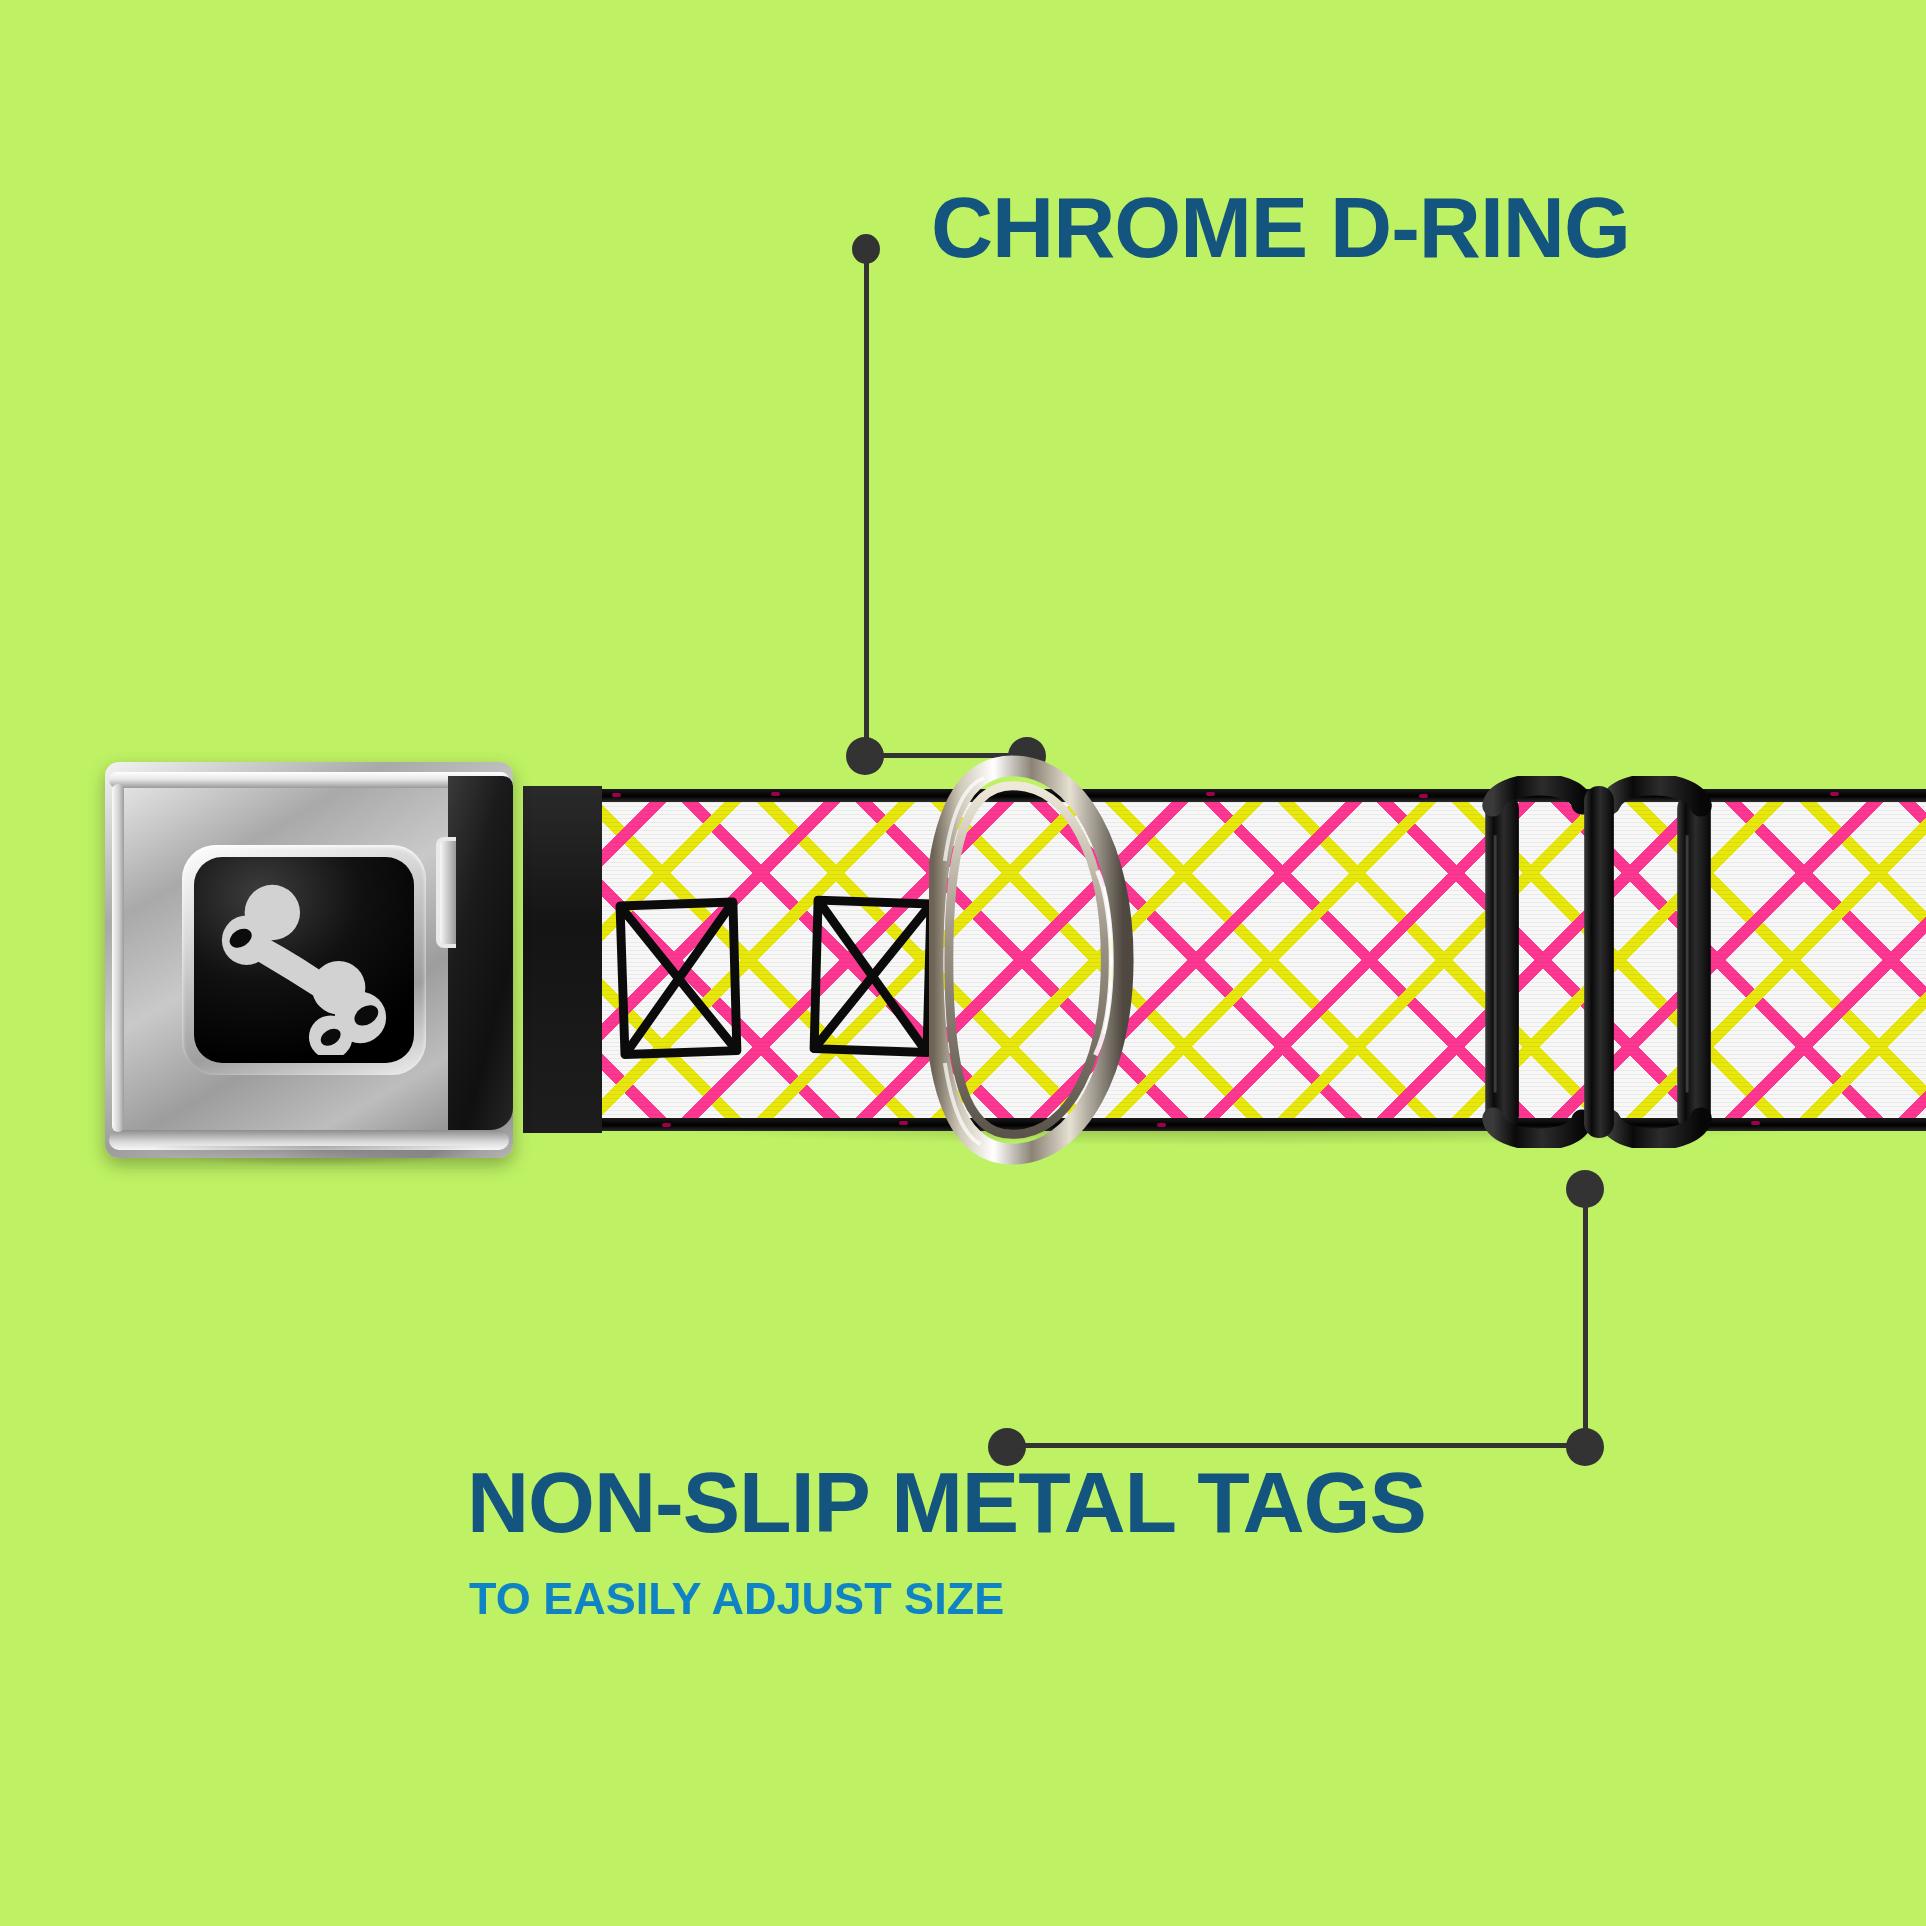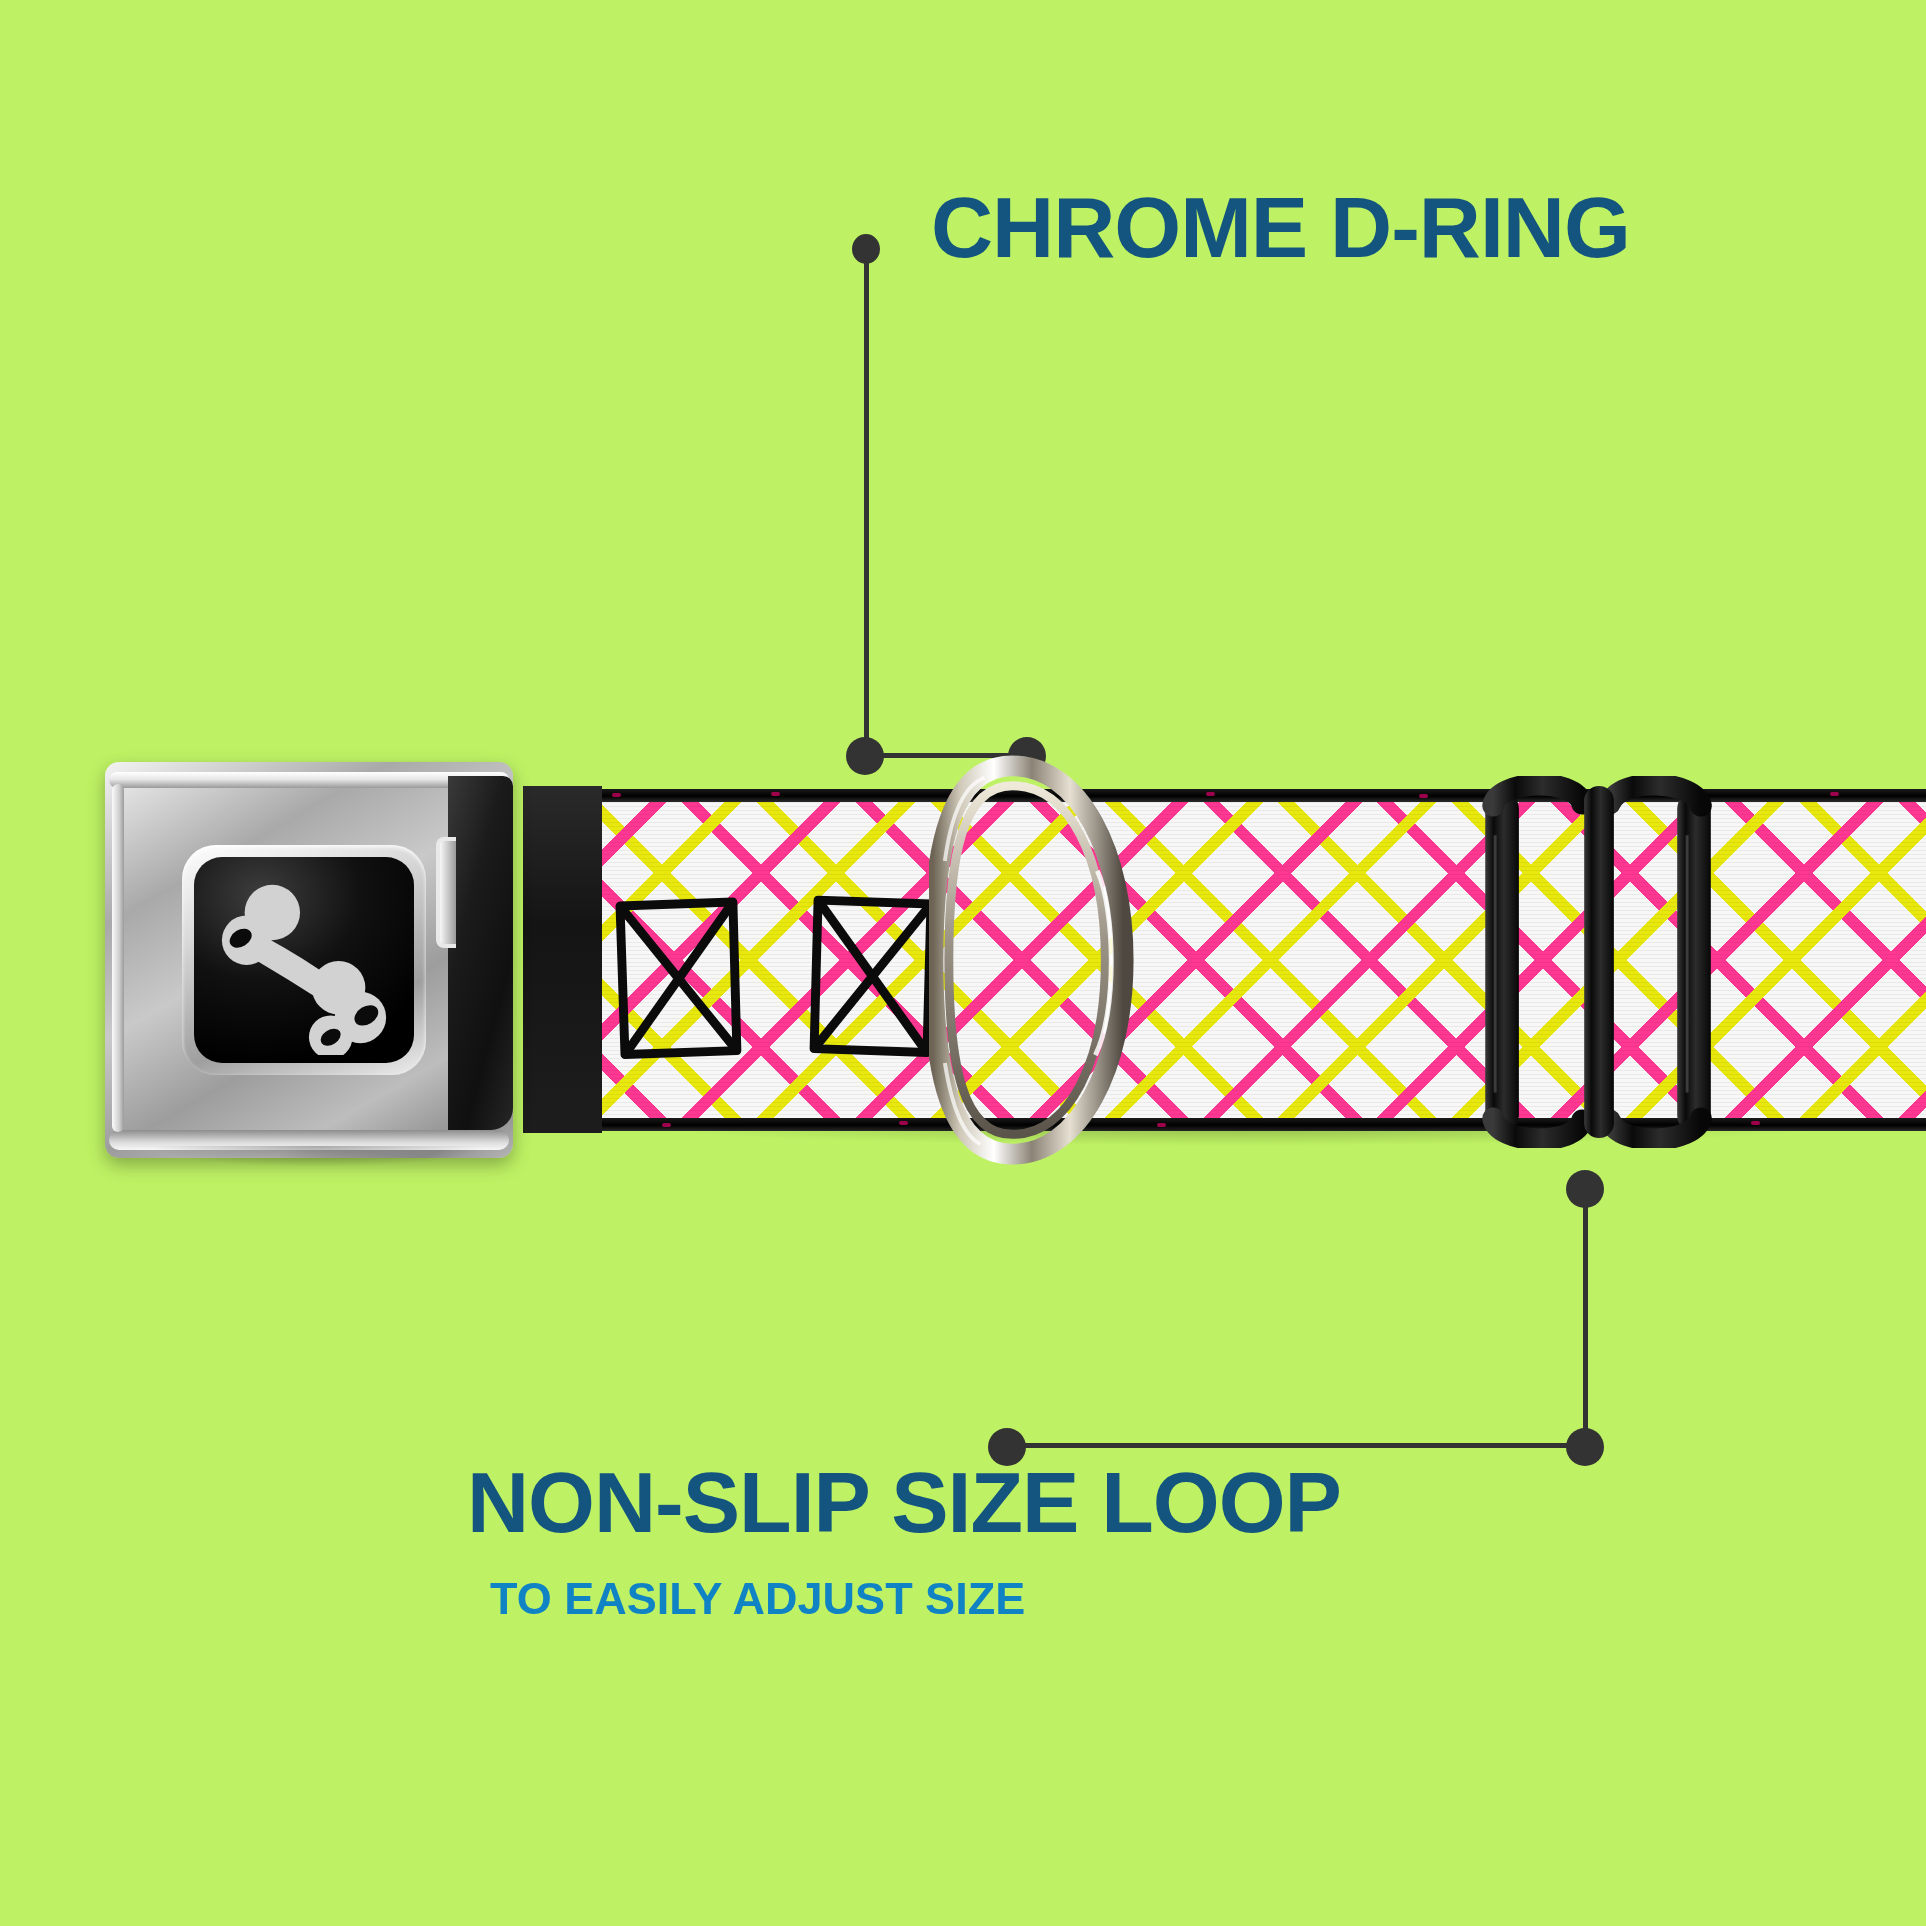--- a/index.html
+++ b/index.html
@@ -210,22 +210,22 @@
   <div class="dot" id="t-dot-c"></div>
 
   <div class="callout-title" id="dring-title" style="color:#14557F;">CHROME D-RING</div>
 
   <div class="dot" id="b-dot-a"></div>
   <div class="lead-v" id="b-line-v"></div>
   <div class="lead-h" id="b-line-h"></div>
   <div class="dot" id="b-dot-b"></div>
   <div class="dot" id="b-dot-c"></div>
 
-  <div class="callout-title" id="loop-title" style="color:#14557F;">NON-SLIP SIZE LOOP</div>
-  <div class="callout-sub" id="loop-sub" style="color:#1083C5;margin-left:21px;">TO EASILY ADJUST SIZE</div>
+  <div class="callout-title" id="loop-title" style="color:#14557F;">NON-SLIP METAL TAGS</div>
+  <div class="callout-sub" id="loop-sub" style="color:#1083C5;">TO EASILY ADJUST SIZE</div>
 
   <div id="strap">
     <div id="strap-weave"></div>
     <div id="strap-pattern"></div>
     <div id="strap-texture"></div>
 
     <div class="strap-edge" id="strap-edge-top">
       <div class="strap-edge-speck" style="left:89px;  top:4px;"></div>
       <div class="strap-edge-speck" style="left:248px; top:3px;"></div>
       <div class="strap-edge-speck" style="left:426px; top:5px;"></div>

